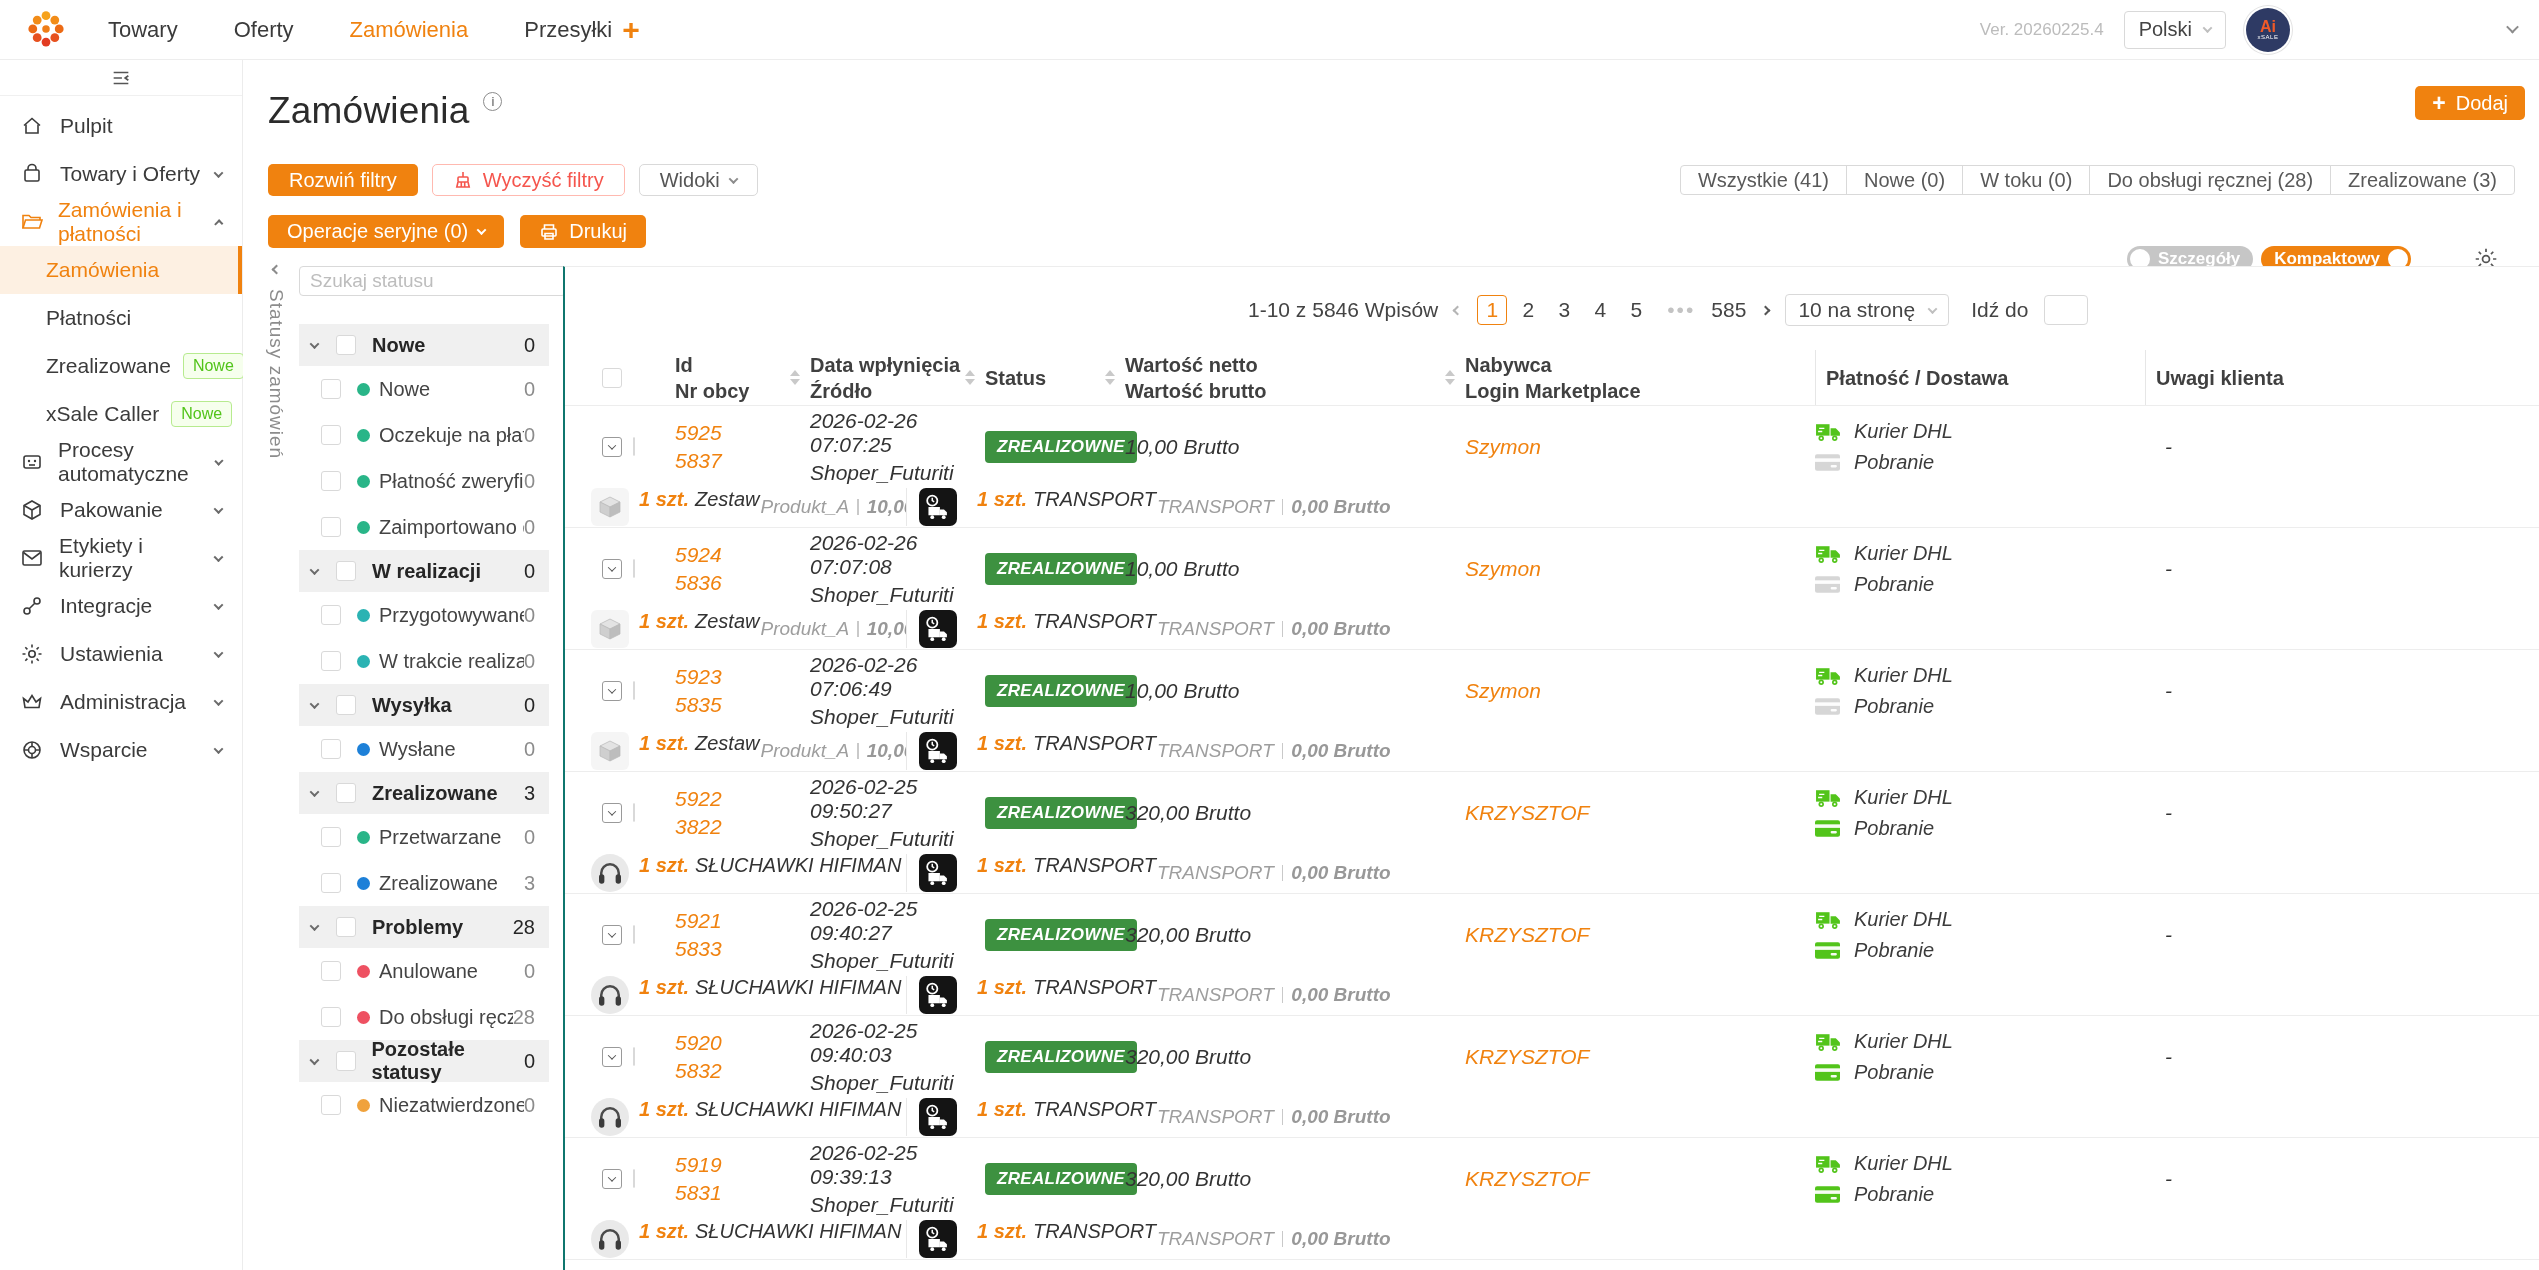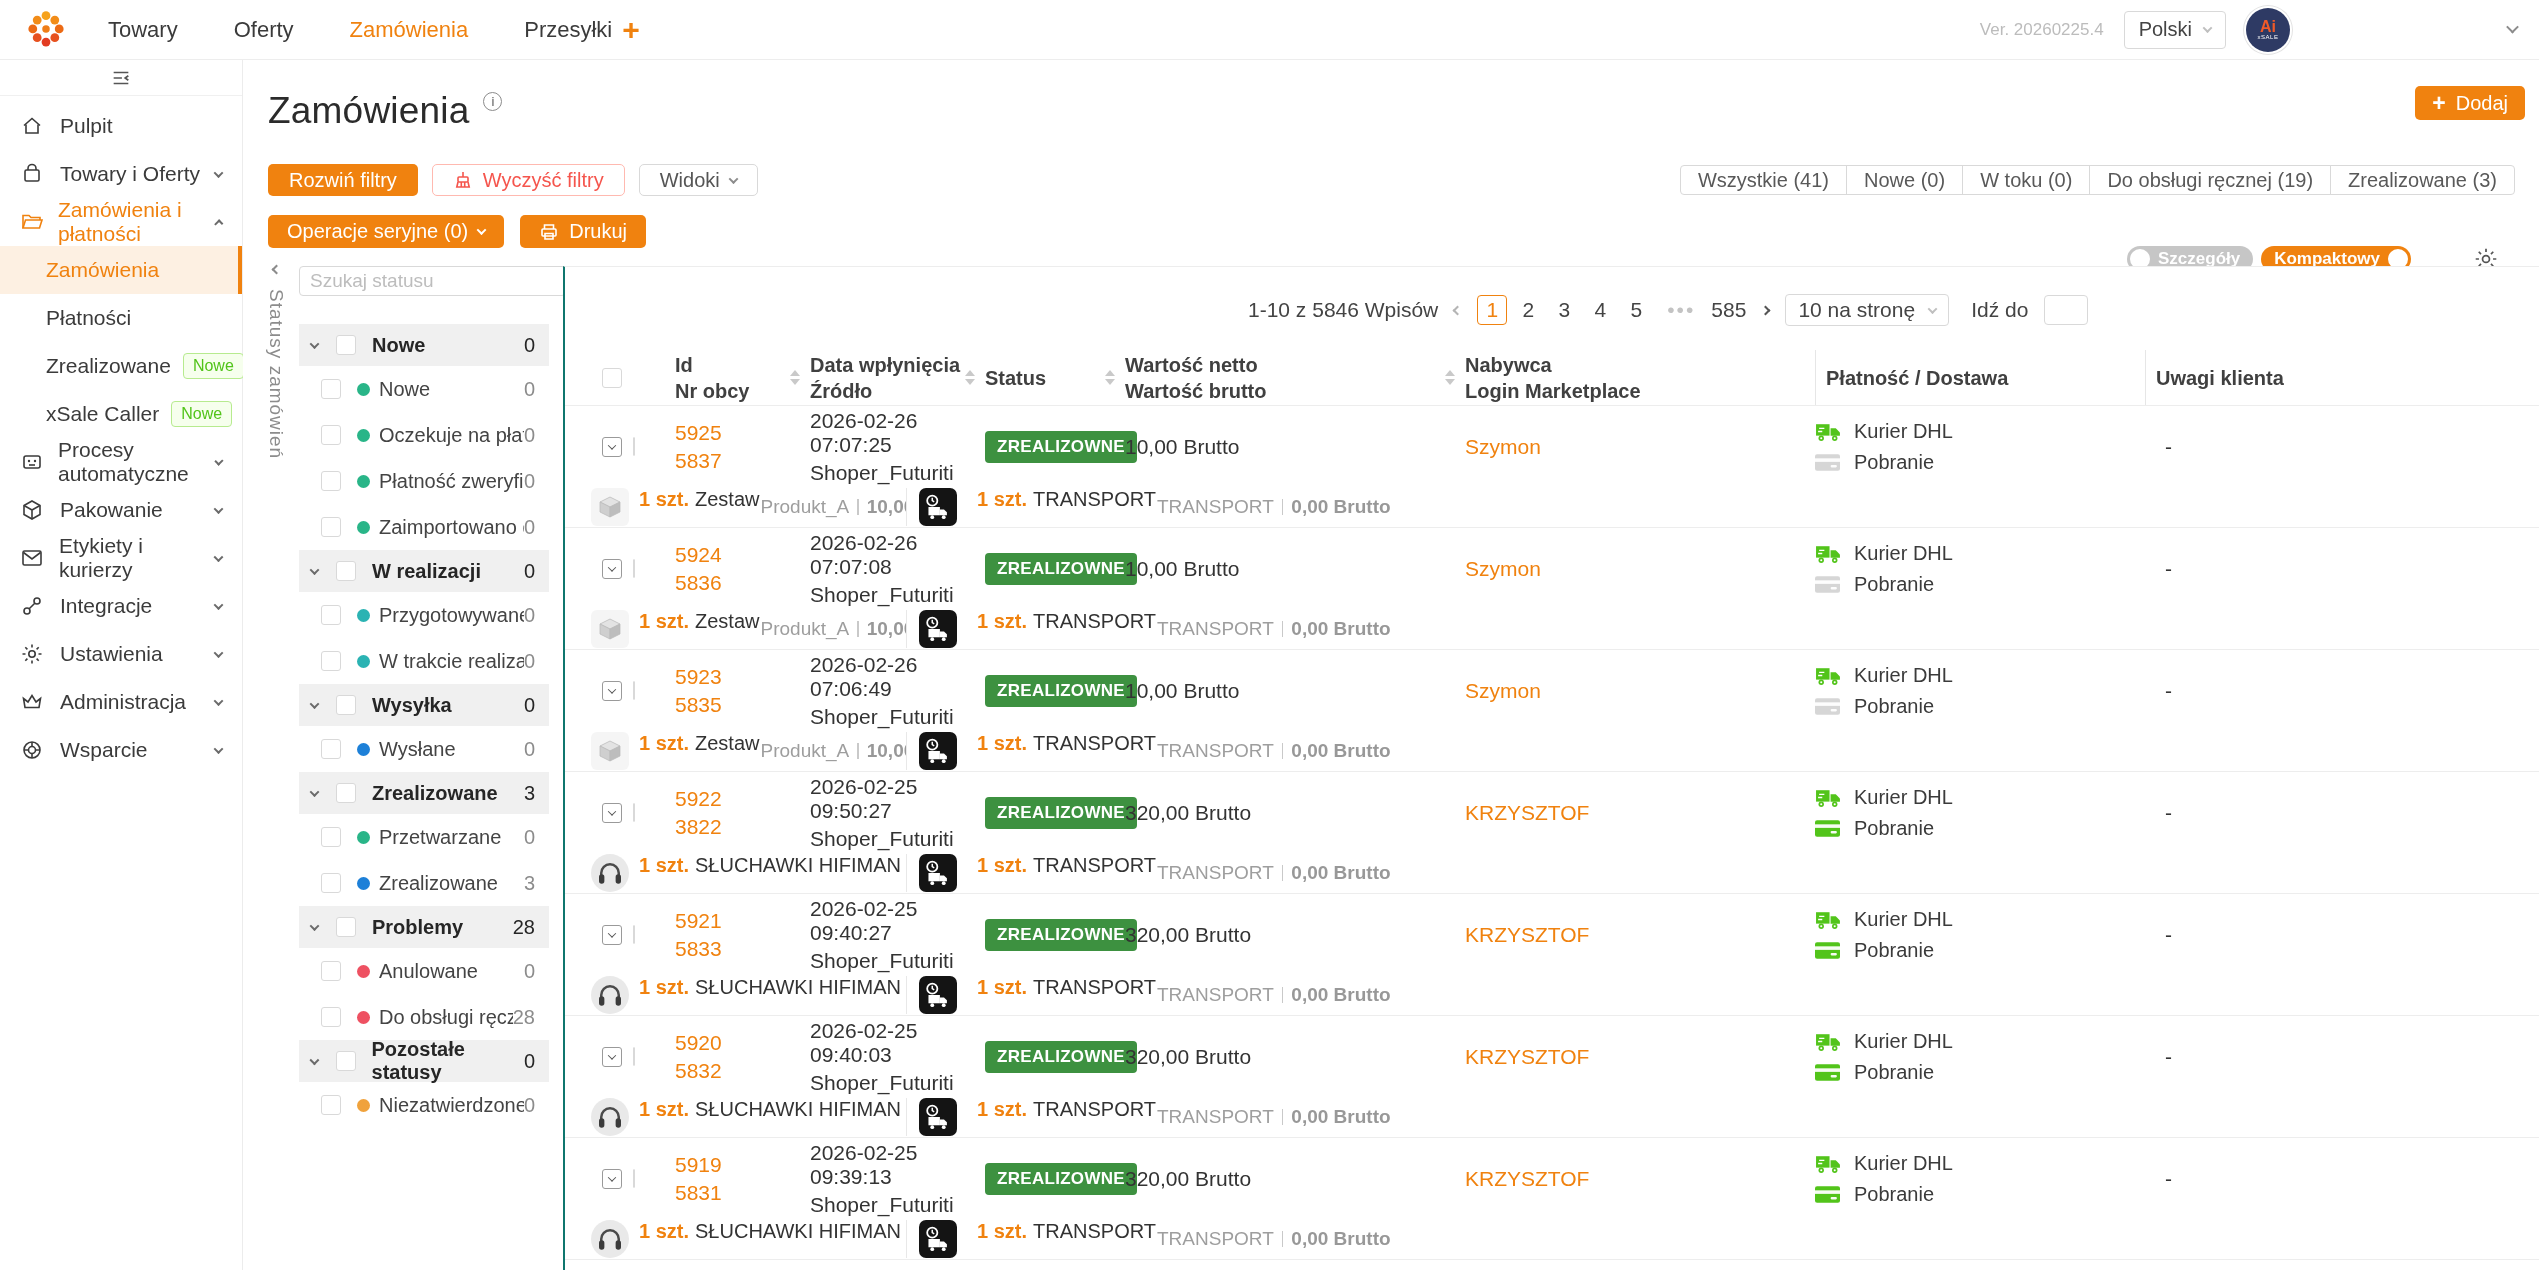--- a/index.html
+++ b/index.html
@@ -130,21 +130,21 @@
     height:100%; }
   .th .lbl2 { display:flex; flex-direction:column; }
   .sorter { margin-left:auto; margin-right:10px; display:flex; flex-direction:column; gap:3px; cursor:pointer; }
   .car-up { width:0; height:0; border-left:5px solid transparent; border-right:5px solid transparent;
     border-bottom:6px solid #c9c9c9; }
   .car-dn { width:0; height:0; border-left:5px solid transparent; border-right:5px solid transparent;
     border-top:6px solid #c9c9c9; }
   .th.sep { border-left:1px solid #e6e6e6; padding-left:10px; }
   .th-check { justify-content:center; }
 
-  .rows { position:absolute; left:0; right:0; top:139px; bottom:0; overflow:hidden; }
+  .rows { position:absolute; left:0; right:0; top:139px; bottom:0; overflow:hidden;font-style:italic; }
   .orow { border-bottom:1px solid #ededed; }
   .orow-main { height:82px; }
   .expand-box { width:20px; height:20px; border:1.3px solid #9a9a9a; border-radius:3px; display:flex;
     align-items:center; justify-content:center; color:#555; margin:0 auto; cursor:pointer; }
   .orow-main .cbx { margin:0 auto; }
   .two-line { display:flex; flex-direction:column; gap:4px; font-size:21px; }
   .oid a { color:#f0820f; text-decoration:none; cursor:pointer; }
   .odate { color:#333; }
   .badge { display:inline-block; background:#3d9140; color:#fff; font-size:17px; font-weight:700;
     border-radius:4px; padding:6px 12px; letter-spacing:.3px; }
@@ -379,21 +379,21 @@
         <span>Wyczyść filtry</span>
       </button>
       <button class="btn ghost h32">
         <span>Widoki</span>
         <span class="chev sm" style="color:#8c8c8c"></span>
       </button>
       <div class="tabs" id="tabs">
           <div class="tab">Wszystkie (41)</div>
           <div class="tab">Nowe (0)</div>
           <div class="tab">W toku (0)</div>
-          <div class="tab">Do obsługi ręcznej (19)</div>
+          <div class="tab">Do obsługi ręcznej (28)</div>
           <div class="tab">Zrealizowane (3)</div>
         </div>
     </div>
 
     <div class="toolbar2">
       <button class="btn orange h33">
         <span>Operacje seryjne (0)</span>
         <span class="chev sm"></span>
       </button>
       <button class="btn orange h33">

